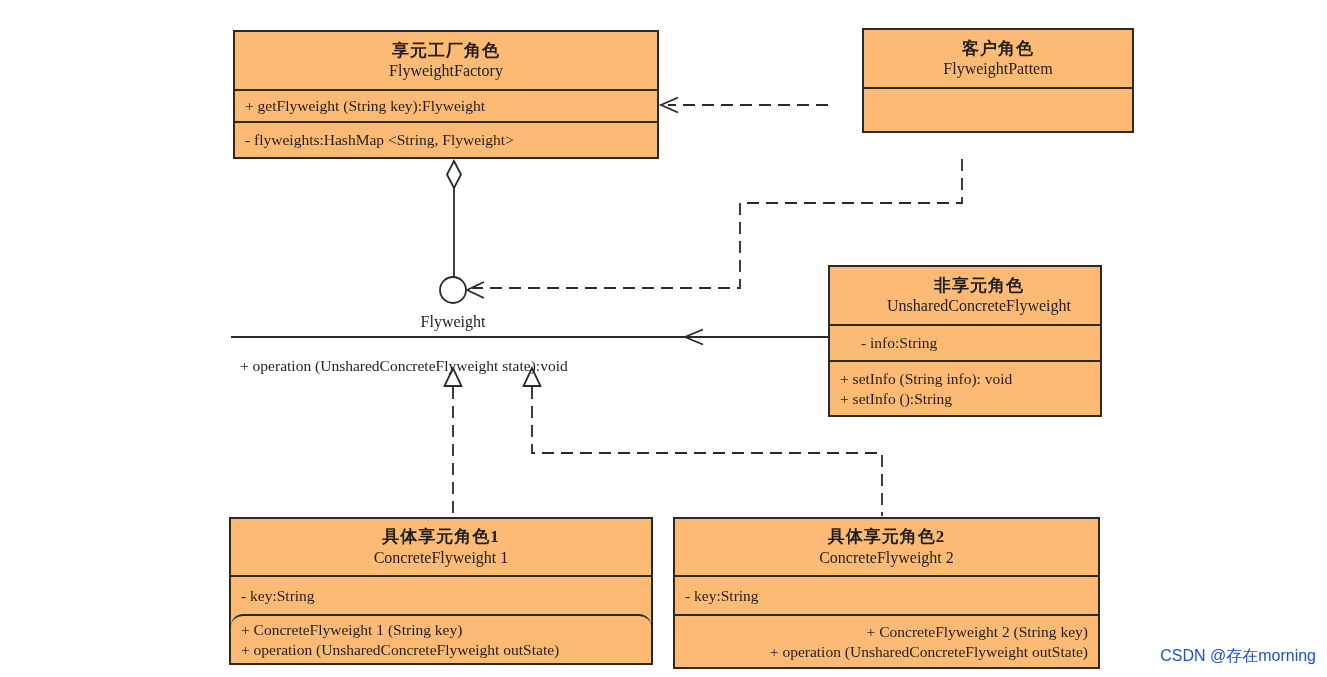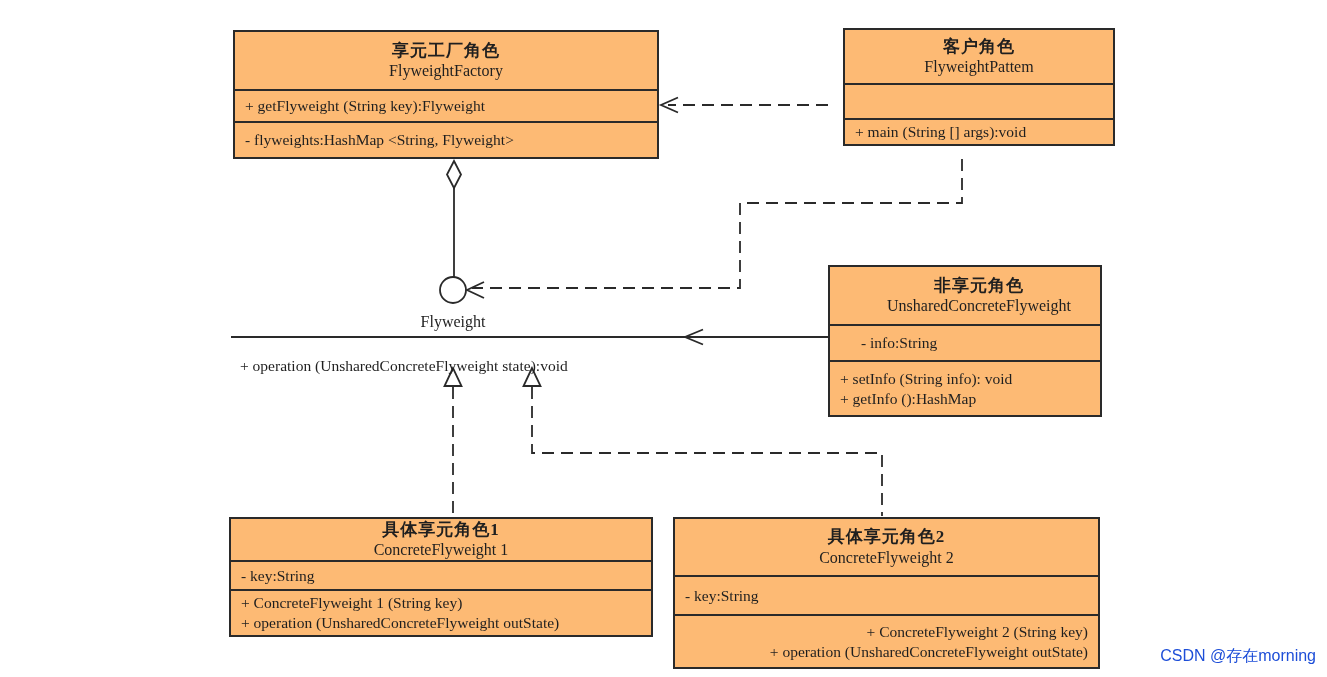--- a/index.html
+++ b/index.html
@@ -98,57 +98,54 @@
       <div class="en">FlyweightFactory</div>
     </div>
     <div class="uml-row" style="flex:1;">
       <div>+ getFlyweight (String key):Flyweight</div>
     </div>
     <div class="uml-row" style="height:36px;">
       <div>- flyweights:HashMap &lt;String, Flyweight&gt;</div>
     </div>
   </div>
 
-  <div class="uml-class" style="left:843px; top:28px; width:272px; height:118px;">
+  <div class="uml-class" style="left:862px; top:28px; width:272px; height:105px;">
     <div class="uml-head" style="height:57px;">
       <div class="cn">客户角色</div>
       <div class="en">FlyweightPattem</div>
     </div>
     <div class="uml-row" style="height:38px;"></div>
-    <div class="uml-row" style="flex:1;">
-      <div>+ main (String [] args):void</div>
-    </div>
   </div>
 
   <div class="uml-class" style="left:828px; top:265px; width:274px; height:152px;">
     <div class="uml-head" style="height:57px;padding-left:28px;">
       <div class="cn">非享元角色</div>
       <div class="en">UnsharedConcreteFlyweight</div>
     </div>
     <div class="uml-row" style="height:36px;padding-left:31px;">
       <div>- info:String</div>
     </div>
     <div class="uml-row" style="flex:1;">
       <div>+ setInfo (String info): void</div>
-      <div>+ getInfo ():HashMap</div>
+      <div>+ setInfo ():String</div>
     </div>
   </div>
 
   <div class="iface-name" style="left:391px; top:313px; width:124px;">Flyweight</div>
   <div class="iface-op" style="left:240px; top:357px;">+ operation (UnsharedConcreteFlyweight state):void</div>
 
-  <div class="uml-class" style="left:229px; top:517px; width:424px; height:120px;font-family:Liberation Serif, serif;">
+  <div class="uml-class" style="left:229px; top:517px; width:424px; height:148px;font-family:Liberation Serif, serif;">
     <div class="uml-head" style="height:56px;">
       <div class="cn">具体享元角色1</div>
       <div class="en">ConcreteFlyweight 1</div>
     </div>
     <div class="uml-row" style="height:39px;">
       <div>- key:String</div>
     </div>
-    <div class="uml-row" style="flex:1;">
+    <div class="uml-row" style="flex:1;border-radius:12px;">
       <div>+ ConcreteFlyweight 1 (String key)</div>
       <div>+ operation (UnsharedConcreteFlyweight outState)</div>
     </div>
   </div>
 
   <div class="uml-class" style="left:673px; top:517px; width:427px; height:152px;">
     <div class="uml-head" style="height:56px;">
       <div class="cn">具体享元角色2</div>
       <div class="en">ConcreteFlyweight 2</div>
     </div>

